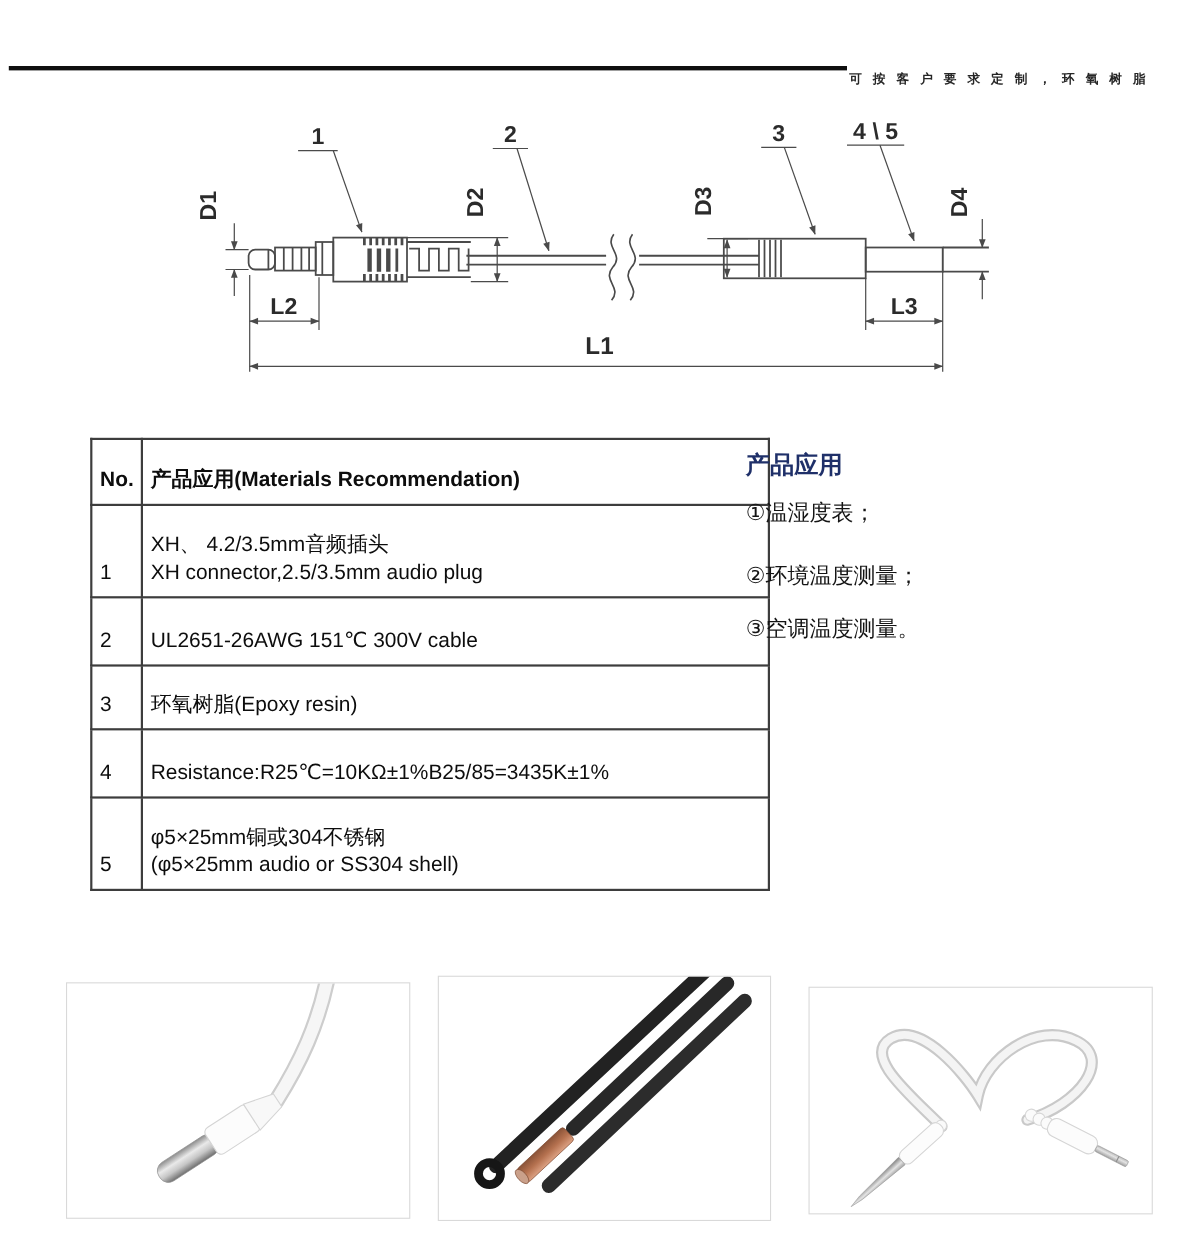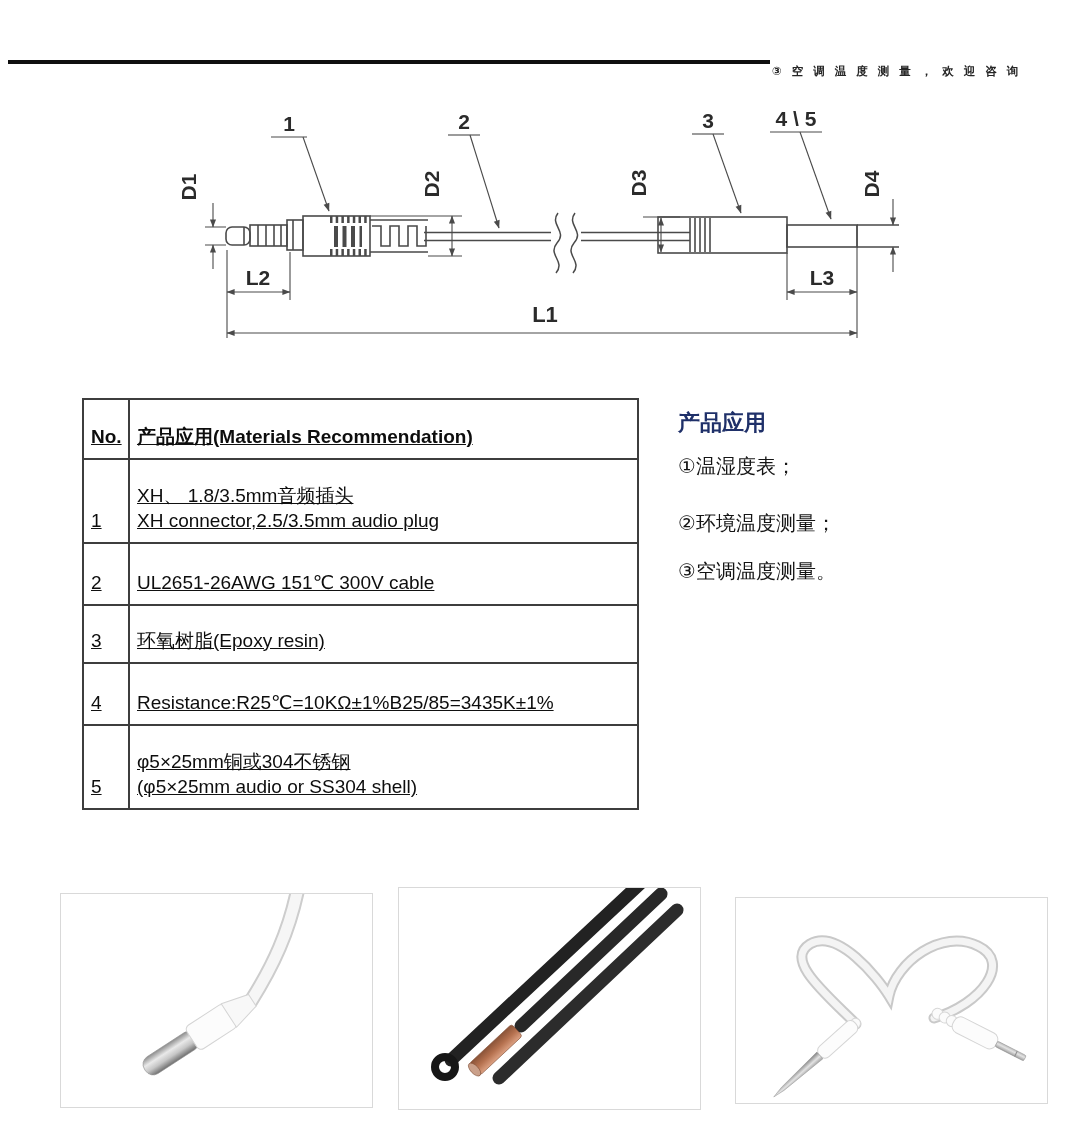--- a/index.html
+++ b/index.html
@@ -16,21 +16,21 @@
   .title-rule{left:8px;top:60px;width:762px;height:4px;background:#0f0f0f;}
   .custom-note{
     left:772px;top:64px;font-size:11.5px;color:#262626;letter-spacing:10px;
     white-space:nowrap;font-weight:600;
   }
   
   .drawing{left:0;top:95px;}
   .drawing text{font-family:"Liberation Sans","DejaVu Sans",sans-serif;}
   
   .materials{left:82px;top:398px;}
-  table.mat{border-collapse:collapse;width:557px;table-layout:fixed;text-decoration:underline;}
+  table.mat{border-collapse:collapse;width:618px;table-layout:fixed;}
   table.mat td,table.mat th{
     border:2px solid #3d3d3d;vertical-align:bottom;text-align:left;
     padding:4px 6px 9px 7px;font-size:19px;line-height:1.28;color:#0d0d0d;
     overflow:hidden;white-space:nowrap;
   }
   table.mat col.c-no{width:46px;}
   tr.h-head{height:60px;} tr.h-tall{height:84px;} tr.h-mid{height:62px;}
   tr.h-short{height:58px;}
   th.mat-head{font-size:21px;font-weight:700;}
   th.no-head{font-size:20px;font-weight:700;}
@@ -44,21 +44,21 @@
   .photo-2{left:398px;top:887px;width:303px;height:223px;}
   .photo-3{left:735px;top:897px;width:313px;height:207px;}
   .photo svg{display:block;}
 </style>
 </head>
 <body>
 
 <div class="page">
 
   <div class="abs title-rule"></div>
-  <div class="abs custom-note">③空调温度测量，欢迎咨询</div>
+  <div class="abs custom-note">可按客户要求定制，环氧树脂</div>
 
   <svg class="abs drawing" width="1072" height="260" viewBox="0 95 1072 260" xmlns="http://www.w3.org/2000/svg">
     <defs>
       <marker id="arr" viewBox="0 0 10 10" refX="9.5" refY="5" markerWidth="11" markerHeight="8" orient="auto-start-reverse" markerUnits="userSpaceOnUse">
         <path d="M0 1.2 L10 5 L0 8.8 Z" fill="#4a4a4a"></path>
       </marker>
     </defs>
 
     <g stroke="#4a4a4a" fill="none" stroke-width="1.6">
 
@@ -154,21 +154,21 @@
           <col>
         </colgroup>
       <tbody>
           <tr class="h-head">
         <th class="no-head">No.</th>
         <th class="mat-head">产品应用(Materials Recommendation)</th>
       </tr>
       <tr class="h-tall">
         <td>1</td>
         <td>
-          <div>XH、 1.8/3.5mm音频插头</div>
+          <div>XH、 4.2/3.5mm音频插头</div>
           <div>XH connector,2.5/3.5mm audio plug</div>
         </td>
       </tr>
       <tr class="h-mid">
         <td>2</td>
         <td>UL2651-26AWG 151℃ 300V cable</td>
       </tr>
       <tr class="h-short">
         <td>3</td>
         <td>环氧树脂(Epoxy resin)</td>

